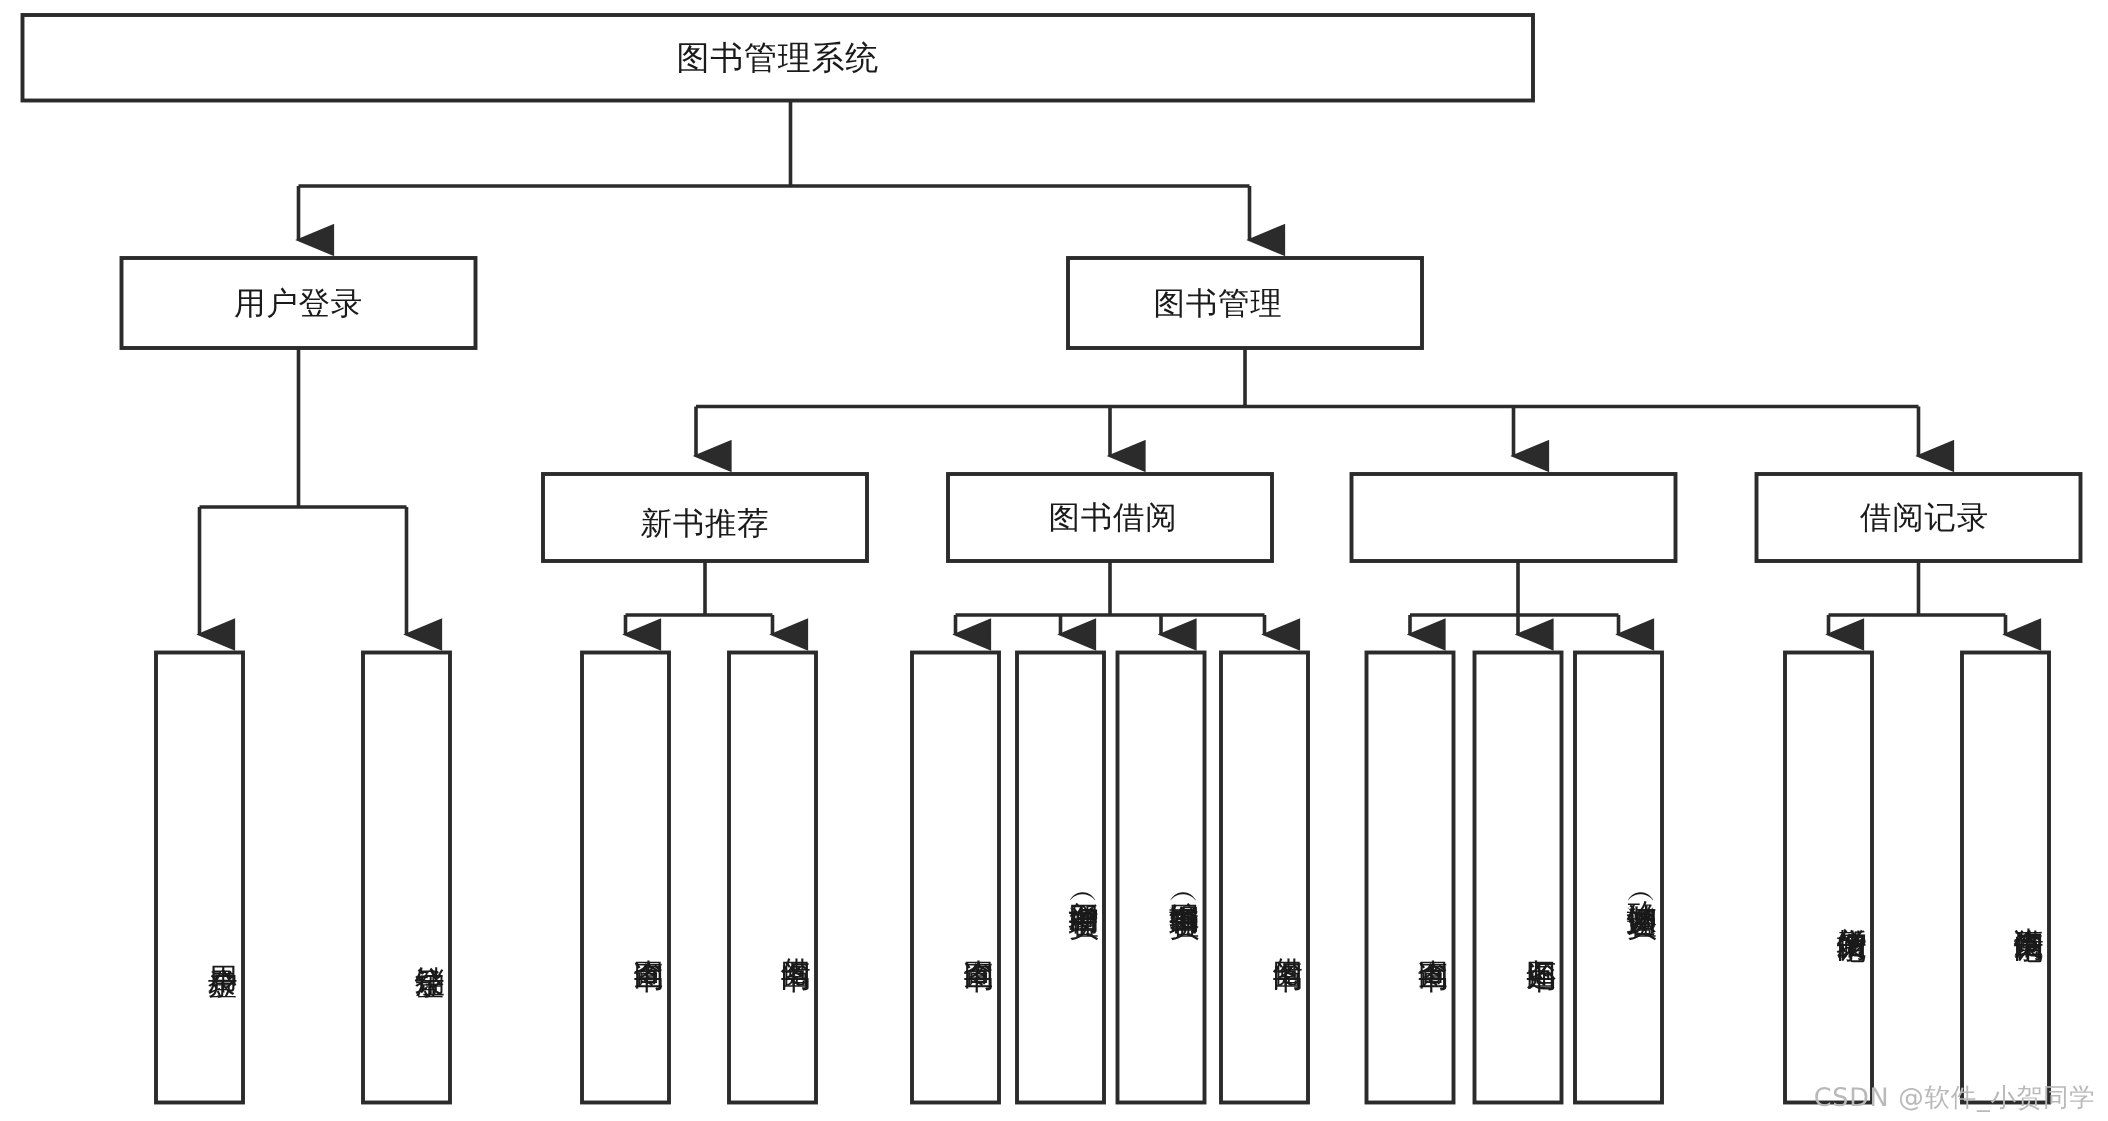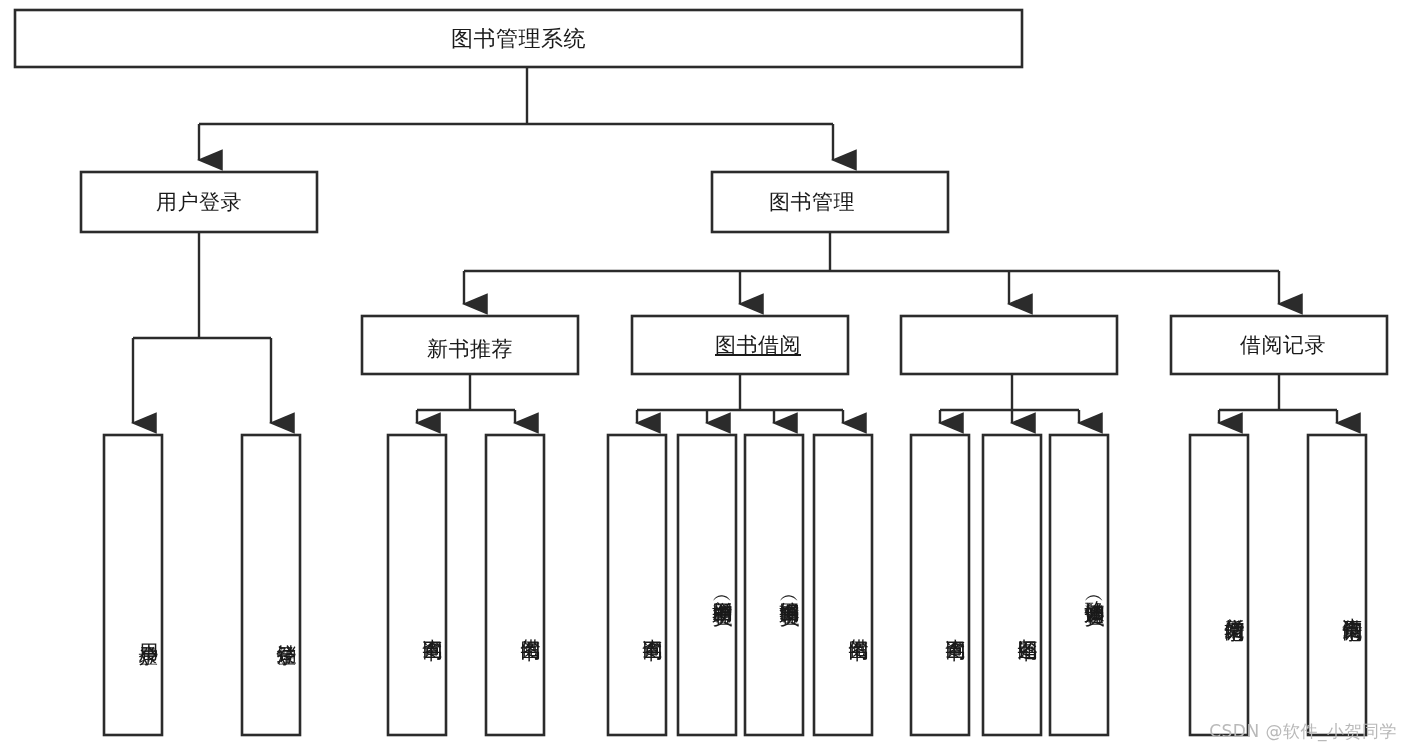--- a/index.html
+++ b/index.html
@@ -182,21 +182,21 @@
       <path class="connector" d="M 1337 410 L 1337 423" marker-end="url(#arrow)"></path>
     </g>
   </svg>
 
   <div class="node-label root-label" style="left:15px; top:10px; width:1007px; height:57px;">图书管理系统</div>
 
   <div class="node-label" style="left:81px; top:172px; width:236px; height:60px;">用户登录</div>
   <div class="node-label" style="left:712px; top:172px; width:200px; height:60px;">图书管理</div>
 
   <div class="node-label" style="left:362px; top:316px; width:216px; height:66px;">新书推荐</div>
-  <div class="node-label" style="left:632px; top:316px; width:252px; height:58px;text-decoration:underline;">图书借阅</div>
+  <div class="node-label" style="left:616px; top:316px; width:252px; height:58px;">图书借阅</div>
   <div class="node-label" style="left:1171px; top:316px; width:224px; height:58px;">借阅记录</div>
 
   <div class="leaf-label" style="left:104px;  top:525px; width:58px; height:210px;">用户登录</div>
   <div class="leaf-label" style="left:242px;  top:525px; width:58px; height:210px;">注销登录</div>
   <div class="leaf-label" style="left:388px;  top:515px; width:58px; height:220px;">查询图书</div>
   <div class="leaf-label" style="left:486px;  top:515px; width:58px; height:220px;">借阅图书</div>
   <div class="leaf-label" style="left:608px;  top:515px; width:58px; height:220px;">查询图书</div>
   <div class="leaf-label" style="left:678px;  top:443px; width:58px; height:292px;">新增图书（管理员）</div>
   <div class="leaf-label" style="left:745px;  top:443px; width:58px; height:292px;">编辑图书（管理员）</div>
   <div class="leaf-label" style="left:814px;  top:515px; width:58px; height:220px;">借阅图书</div>

